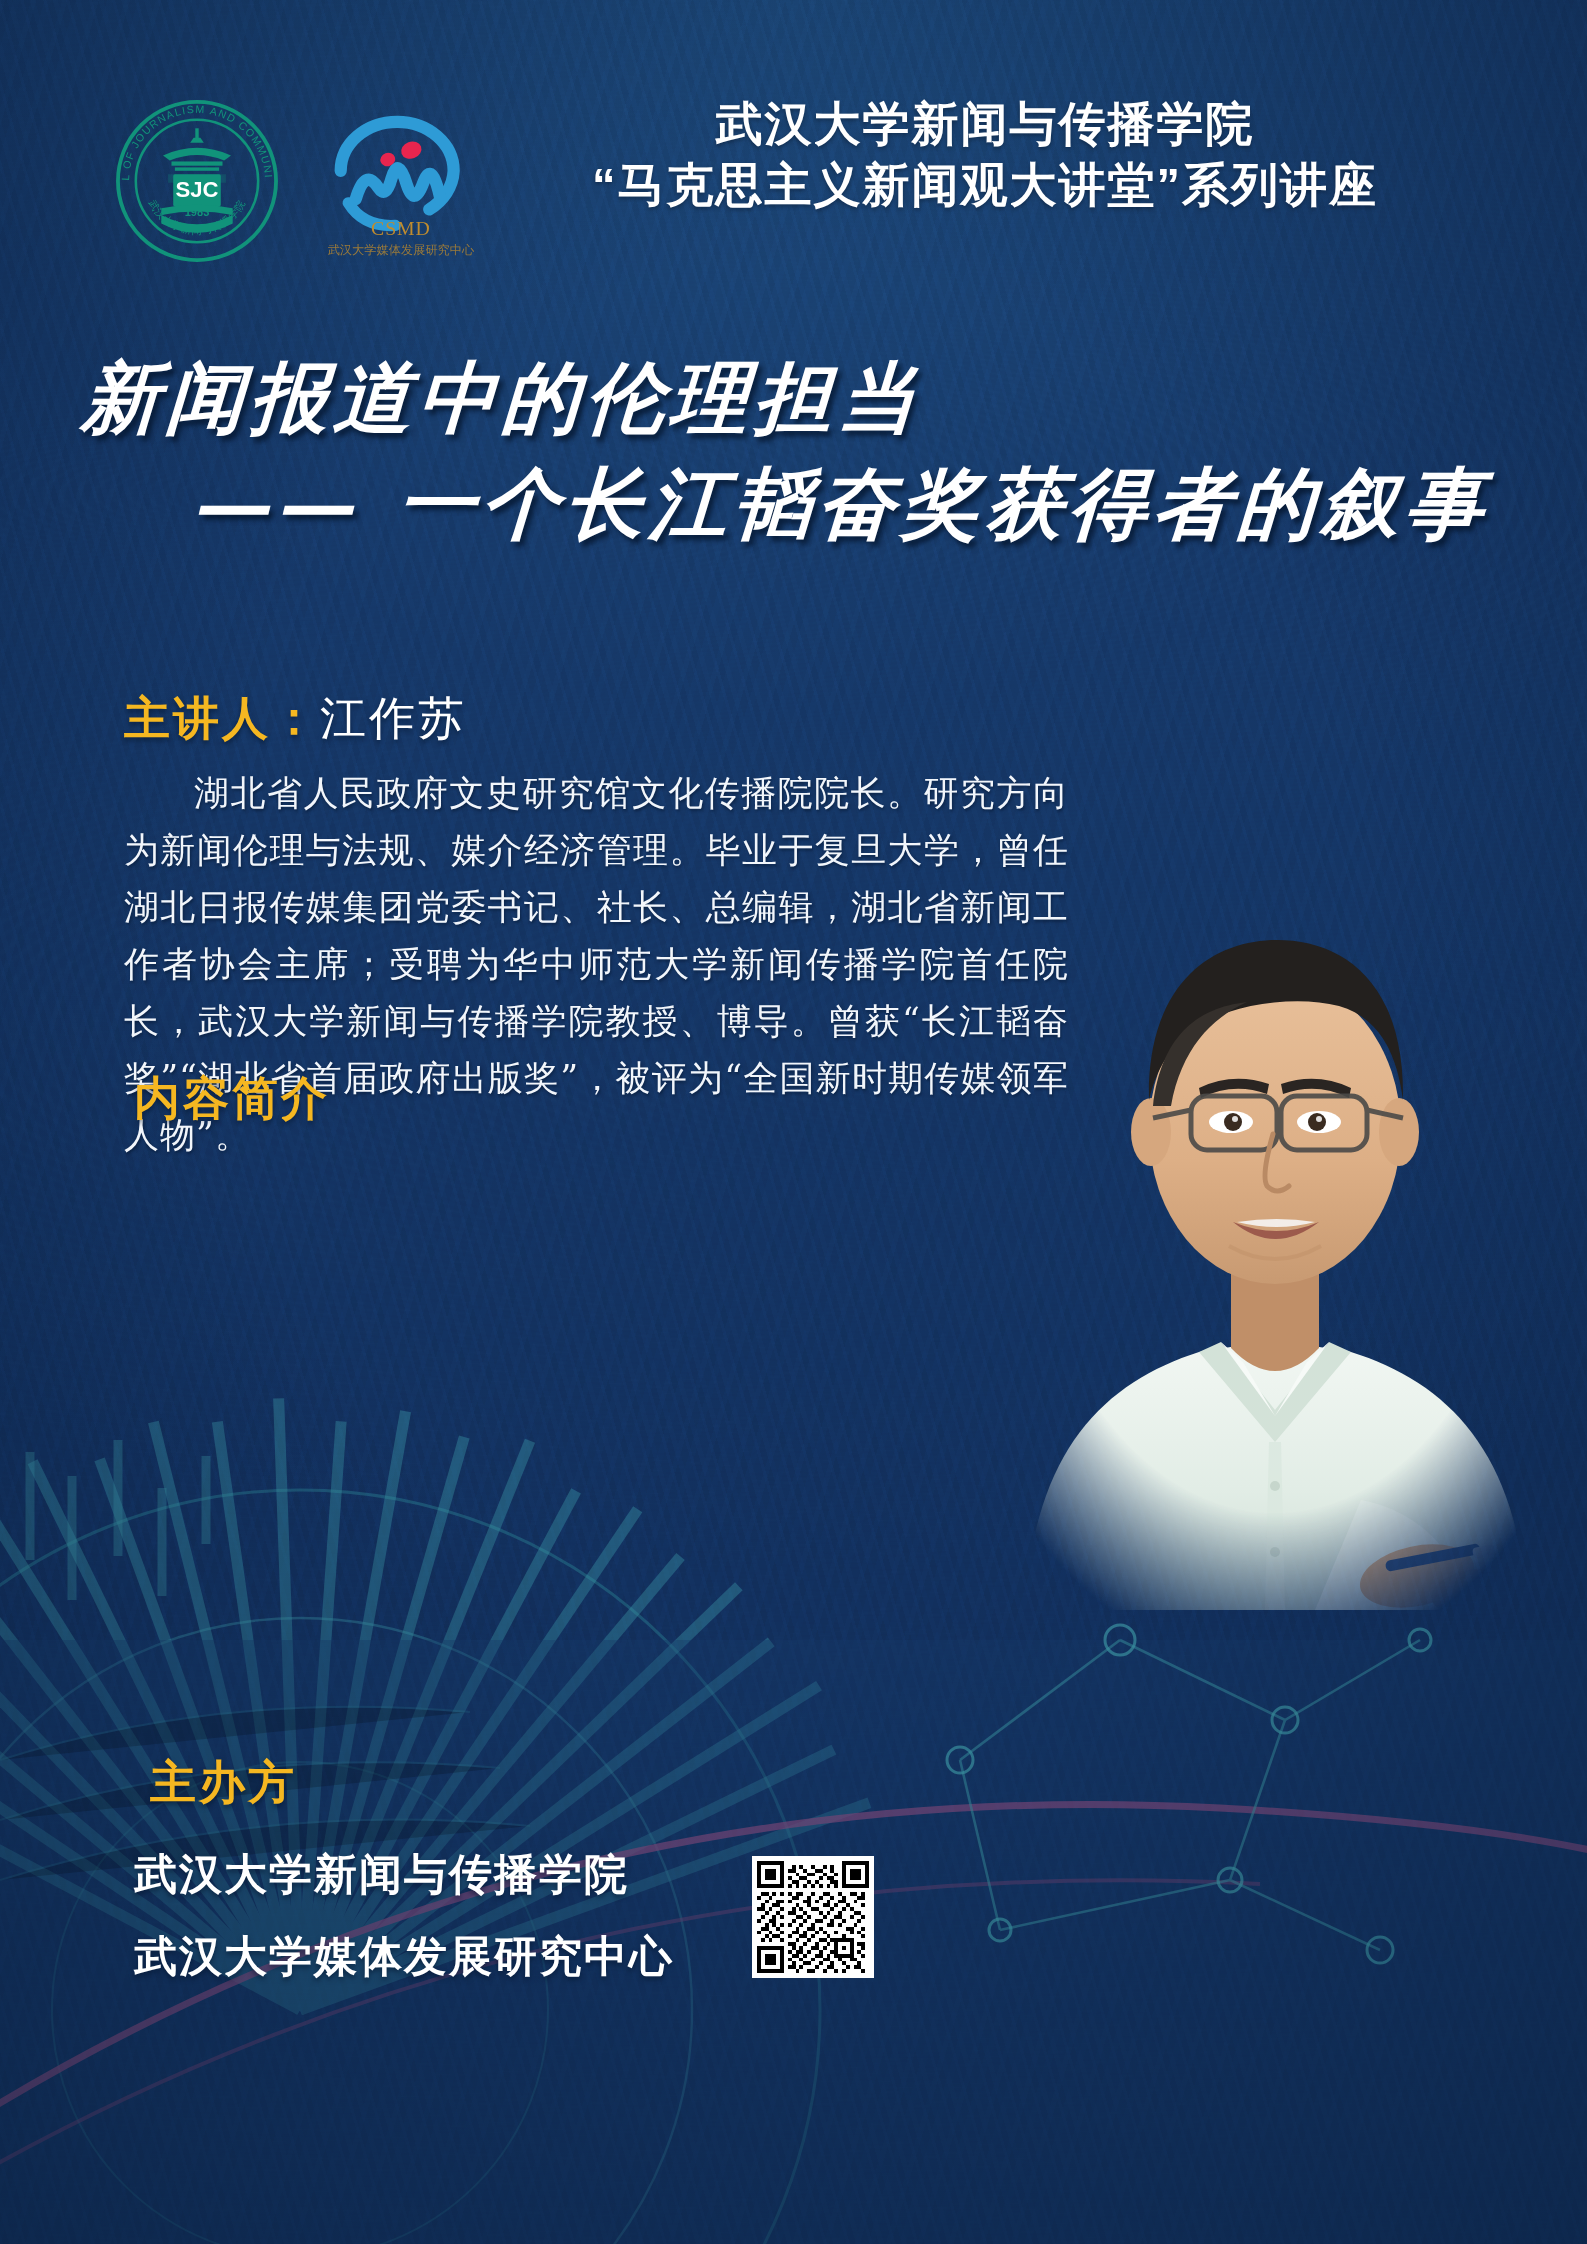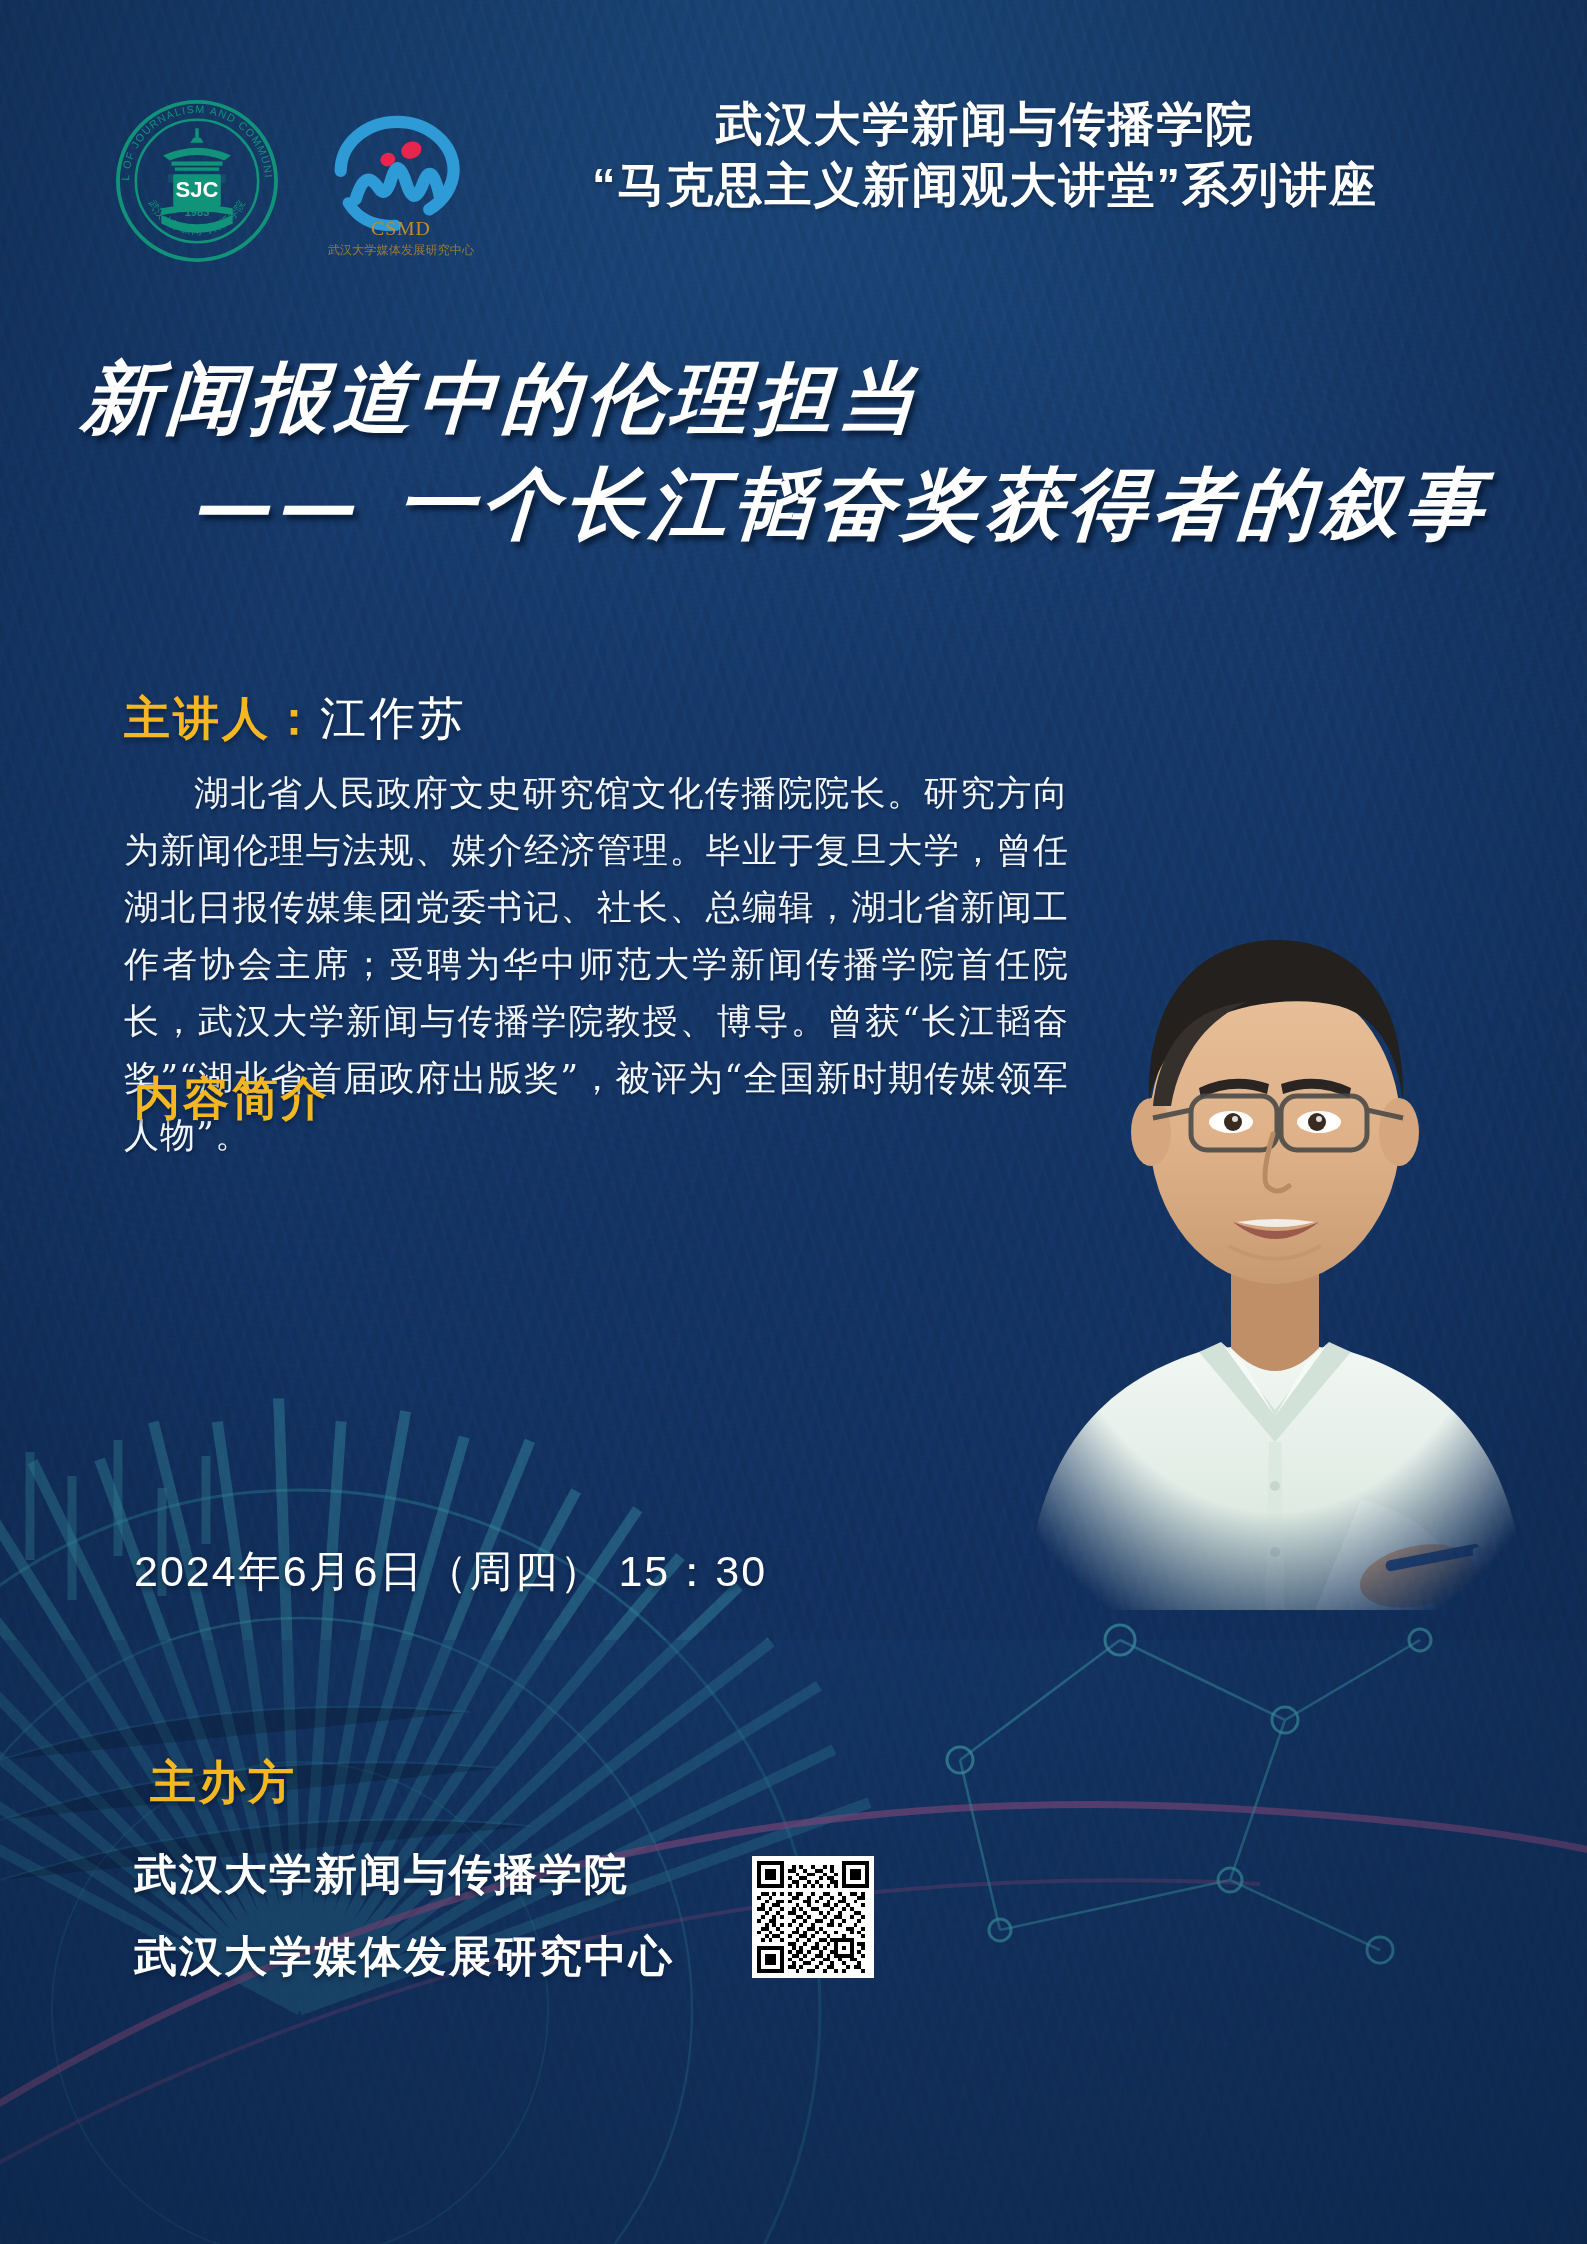--- a/index.html
+++ b/index.html
@@ -291,21 +291,20 @@
   <div style="position:absolute; left:124px; top:688px;">
     <span class="sec-head">主讲人：</span><span class="speaker-name">江作苏</span>
   </div>
 
   <div class="body-para" style="position:absolute; left:124px; top:765px; width:945px;">湖北省人民政府文史研究馆文化传播院院长。研究方向为新闻伦理与法规、媒介经济管理。毕业于复旦大学，曾任湖北日报传媒集团党委书记、社长、总编辑，湖北省新闻工作者协会主席；受聘为华中师范大学新闻传播学院首任院长，武汉大学新闻与传播学院教授、博导。曾获“长江韬奋奖”“湖北省首届政府出版奖”，被评为“全国新时期传媒领军人物”。</div>
 
   <div class="sec-head" style="position:absolute; left:134px; top:1068px;">内容简介</div>
 
 
 
-  <div class="info-line" style="position:absolute; left:134px; top:1538px;">2024年6月6日（周四） 15：30</div>
 
 
   <div class="sec-head" style="position:absolute; left:134px; top:1752px;margin-left:16px;">主办方</div>
 
   <div class="org-line" style="position:absolute; left:134px; top:1840px;">武汉大学新闻与传播学院</div>
 
   <div class="org-line" style="position:absolute; left:134px; top:1922px;">武汉大学媒体发展研究中心</div>
 
   <div id="qr">
     <svg viewBox="0 0 29 29" width="112" height="112" shape-rendering="crispEdges">

